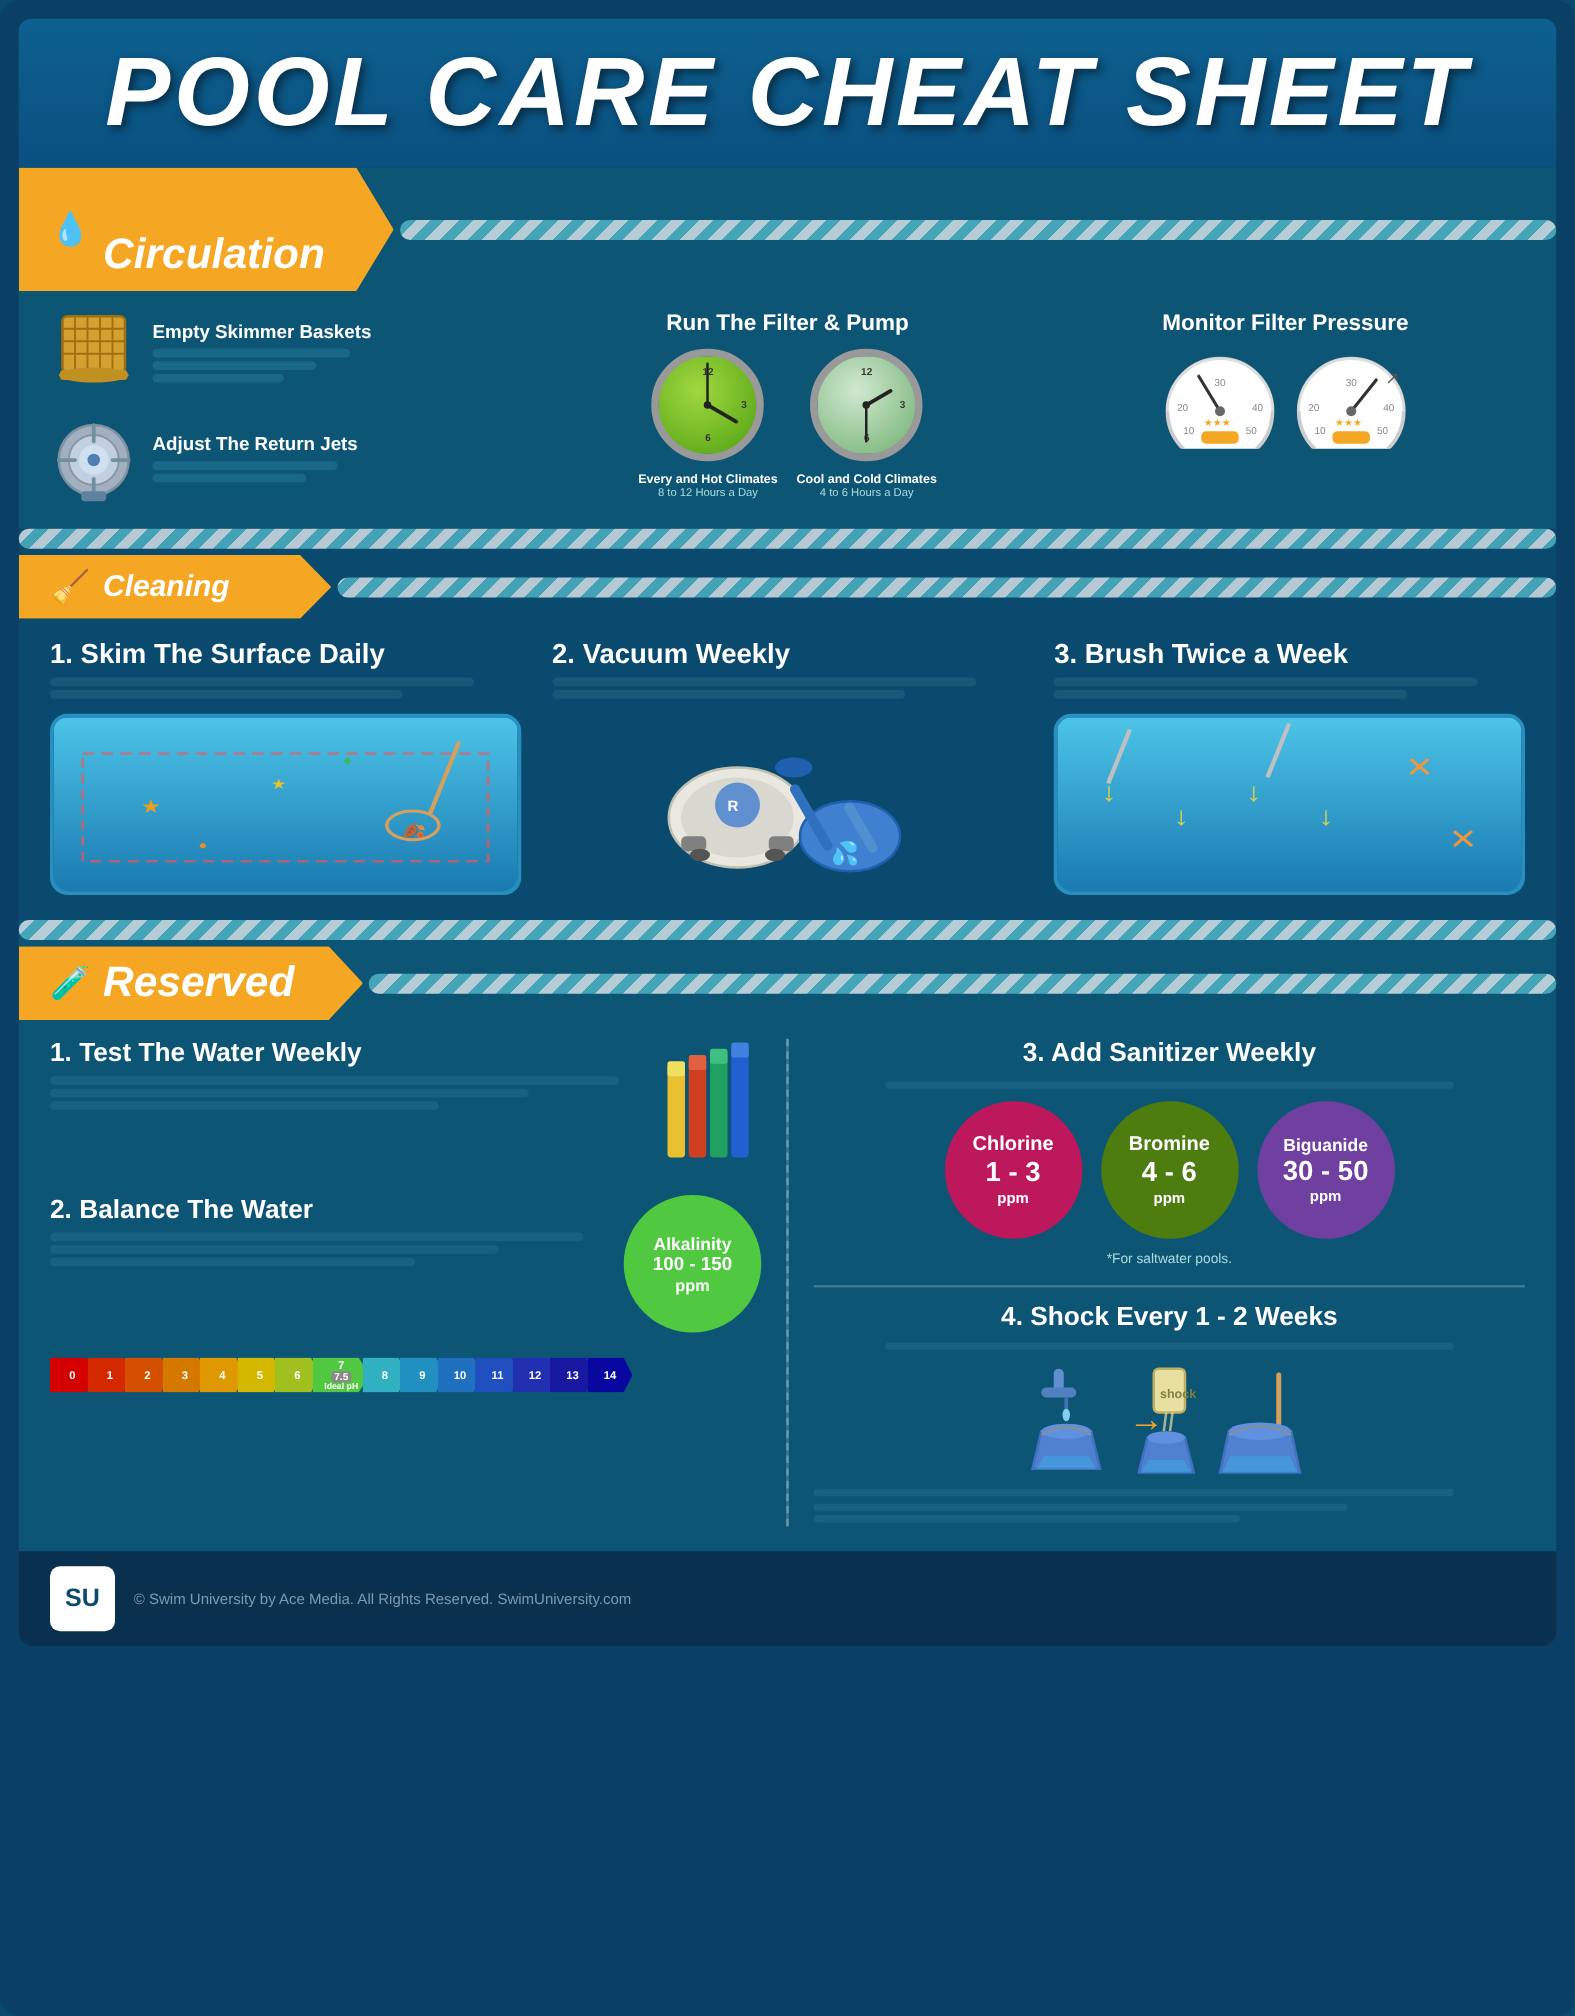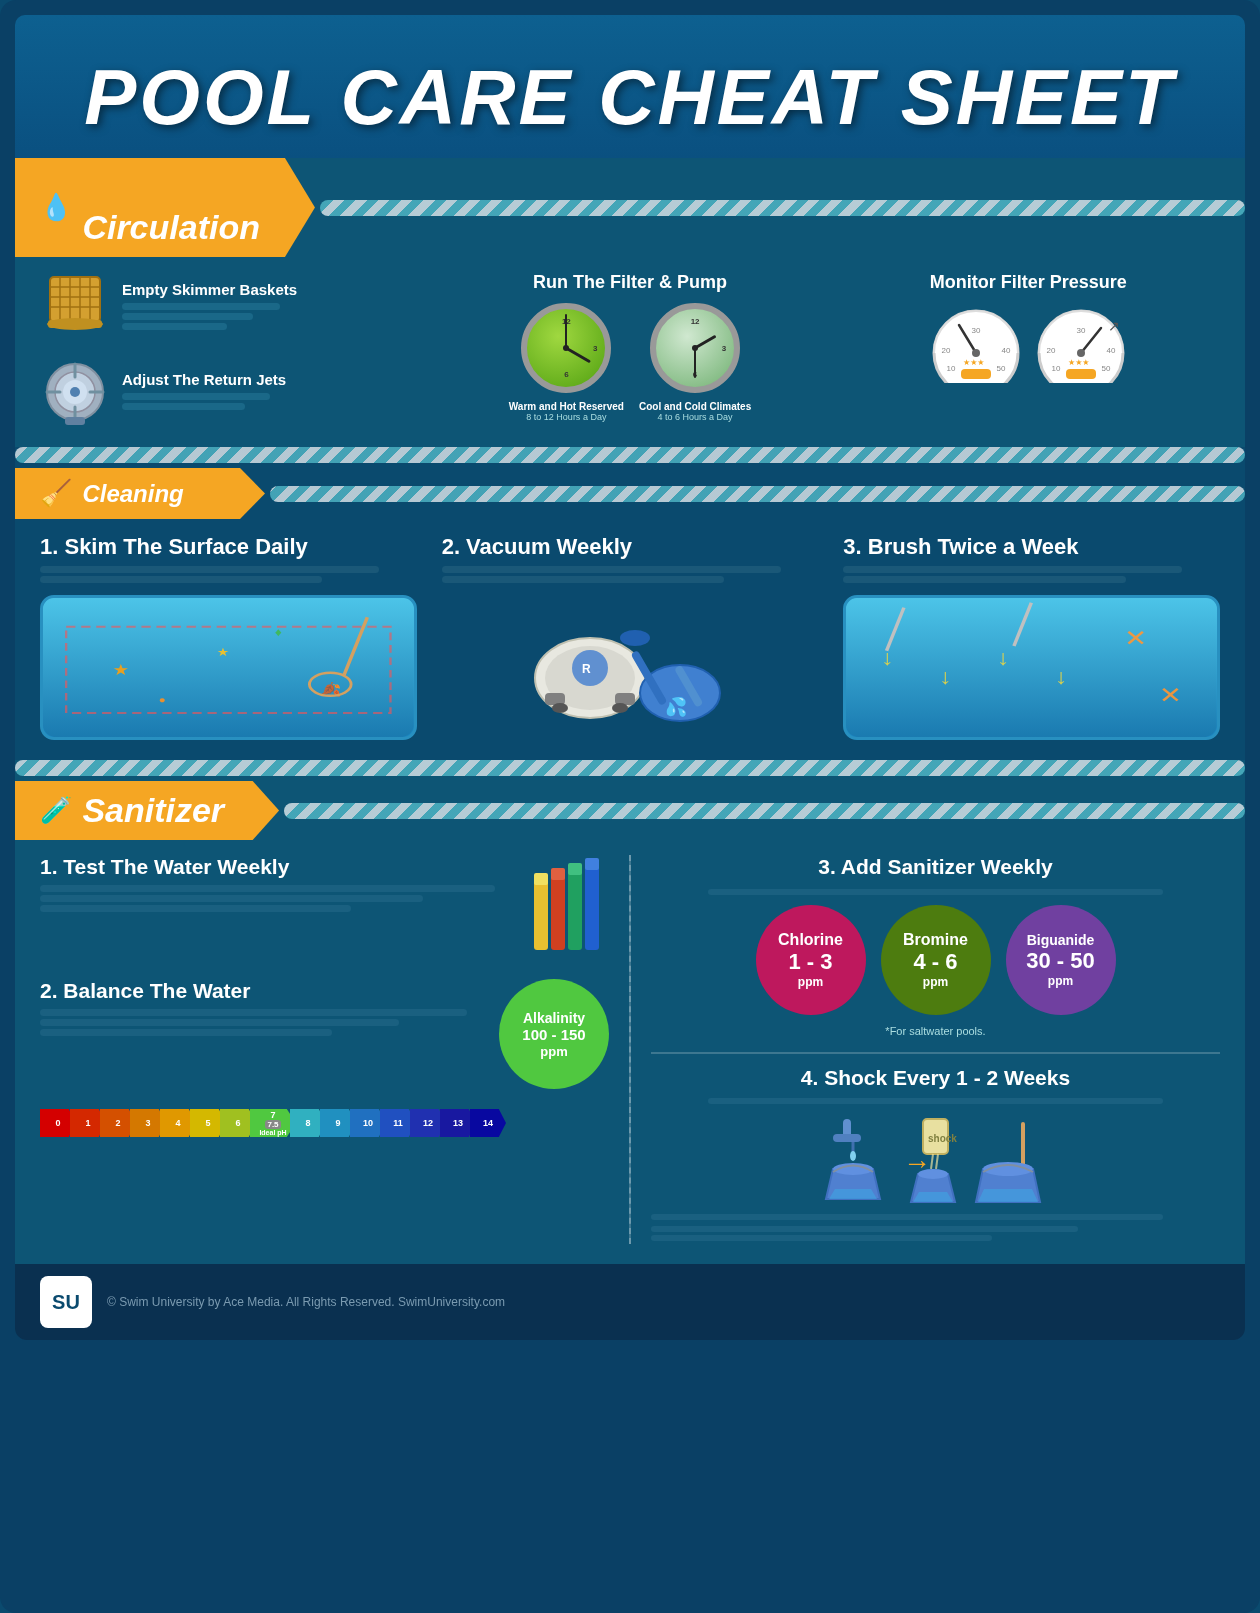--- a/index.html
+++ b/index.html
@@ -9,21 +9,21 @@
       background: #0a4a6e;
       font-family: Arial, sans-serif;
       overflow-x: hidden;
     }
   </style>
 </head>
 <body>
 
 <div style="width:1260px; background:#0a4065; min-height:1613px; padding:15px; border-radius:16px;">
 
-  <div style="background: linear-gradient(180deg, #0d6090 0%, #0a5080 100%); border-radius:10px 10px 0 0; padding:37px 30px 15px; text-align:center;">
+  <div style="background: linear-gradient(180deg, #0d6090 0%, #0a5080 100%); border-radius:10px 10px 0 0; padding:13px 30px 15px; text-align:center;">
     <h1 style="font-size:78px; font-weight:900; color:white; text-shadow:3px 3px 8px rgba(0,0,0,0.5); letter-spacing:3px; font-style:italic; font-family:Arial Black,Arial,sans-serif;">POOL CARE CHEAT SHEET</h1>
   </div>
 
   <div style="background:#0d5575; padding:0 25px 20px;">
 
     <div style="display:flex; align-items:center; margin:0 -25px 15px; position:relative;">
       <div style="background:#f5a623; clip-path:polygon(0 0, 90% 0, 100% 50%, 90% 100%, 0 100%); padding:10px 55px 10px 25px; display:flex; align-items:center; gap:10px; min-width:270px;">
         <span style="font-size:26px;">💧</span>
         <span style="font-size:34px; font-weight:900; color:white; font-style:italic; font-family:Arial Black,Arial,sans-serif;margin-top:40px;">Circulation</span>
       </div>
@@ -87,21 +87,21 @@
             <div style="width:90px; height:90px; border-radius:50%; border:6px solid #999; background:radial-gradient(circle at 40% 35%, #a0d840, #50a010); position:relative; display:inline-block;">
               <div style="position:absolute; top:8px; left:50%; transform:translateX(-50%); font-size:8px; color:#333; font-weight:700;">12</div>
               <div style="position:absolute; bottom:8px; left:50%; transform:translateX(-50%); font-size:8px; color:#333; font-weight:700;">6</div>
               <div style="position:absolute; right:8px; top:50%; transform:translateY(-50%); font-size:8px; color:#333; font-weight:700;">3</div>
               
               <div style="position:absolute; bottom:50%; left:50%; width:3px; height:28px; background:#222; transform-origin:bottom center; transform:translateX(-50%) rotate(120deg); border-radius:3px;"></div>
               
               <div style="position:absolute; bottom:50%; left:50%; width:2px; height:34px; background:#222; transform-origin:bottom center; transform:translateX(-50%) rotate(0deg); border-radius:2px;"></div>
               <div style="position:absolute; top:50%; left:50%; width:6px; height:6px; background:#222; border-radius:50%; transform:translate(-50%,-50%);"></div>
             </div>
-            <div style="font-size:10px; color:white; font-weight:700; margin-top:4px;">Warm and Hot Reserved</div>
+            <div style="font-size:10px; color:white; font-weight:700; margin-top:4px;">Every and Hot Climates</div>
             <div style="font-size:9px; color:#aadde0;">8 to 12 Hours a Day</div>
           </div>
 
           <div style="text-align:center;">
             <div style="width:90px; height:90px; border-radius:50%; border:6px solid #999; background:radial-gradient(circle at 40% 35%, #d0e8d0, #70b070); position:relative; display:inline-block;">
               <div style="position:absolute; top:8px; left:50%; transform:translateX(-50%); font-size:8px; color:#333; font-weight:700;">12</div>
               <div style="position:absolute; bottom:8px; left:50%; transform:translateX(-50%); font-size:8px; color:#333; font-weight:700;">6</div>
               <div style="position:absolute; right:8px; top:50%; transform:translateY(-50%); font-size:8px; color:#333; font-weight:700;">3</div>
               <div style="position:absolute; bottom:50%; left:50%; width:3px; height:24px; background:#222; transform-origin:bottom center; transform:translateX(-50%) rotate(60deg); border-radius:3px;"></div>
               <div style="position:absolute; bottom:50%; left:50%; width:2px; height:30px; background:#222; transform-origin:bottom center; transform:translateX(-50%) rotate(180deg); border-radius:2px;"></div>
@@ -260,21 +260,21 @@
     </div>
   </div>
 
   <div style="background:#0d5575; padding:0 25px 20px;">
 
     <div style="height:16px; background:repeating-linear-gradient(-45deg,#5bc8d4 0,#5bc8d4 8px,white 8px,white 16px); border-radius:8px; margin:0 -25px 0; opacity:0.7;"></div>
 
     <div style="display:flex; align-items:center; margin:5px -25px 15px;">
       <div style="background:#f5a623; clip-path:polygon(0 0, 90% 0, 100% 50%, 90% 100%, 0 100%); padding:10px 55px 10px 25px; display:flex; align-items:center; gap:10px; min-width:250px;">
         <span style="font-size:26px;">🧪</span>
-        <span style="font-size:34px; font-weight:900; color:white; font-style:italic; font-family:Arial Black,Arial,sans-serif;">Sanitizer</span>
+        <span style="font-size:34px; font-weight:900; color:white; font-style:italic; font-family:Arial Black,Arial,sans-serif;">Reserved</span>
       </div>
       <div style="flex:1; height:16px; background:repeating-linear-gradient(-45deg,#5bc8d4 0,#5bc8d4 8px,white 8px,white 16px); border-radius:8px; margin-left:5px; opacity:0.7;"></div>
     </div>
 
     <div style="display:grid; grid-template-columns:1fr 2px 1fr; gap:20px;">
 
       <div>
 
         <div style="margin-bottom:20px;">
           <div style="display:flex; align-items:flex-start; gap:10px;">

